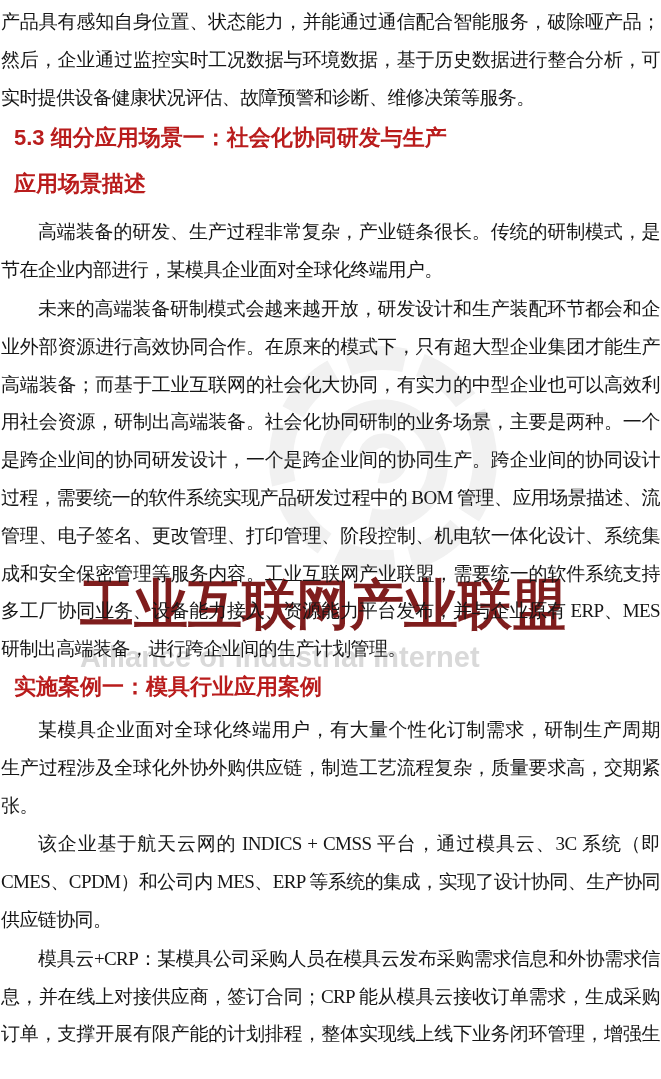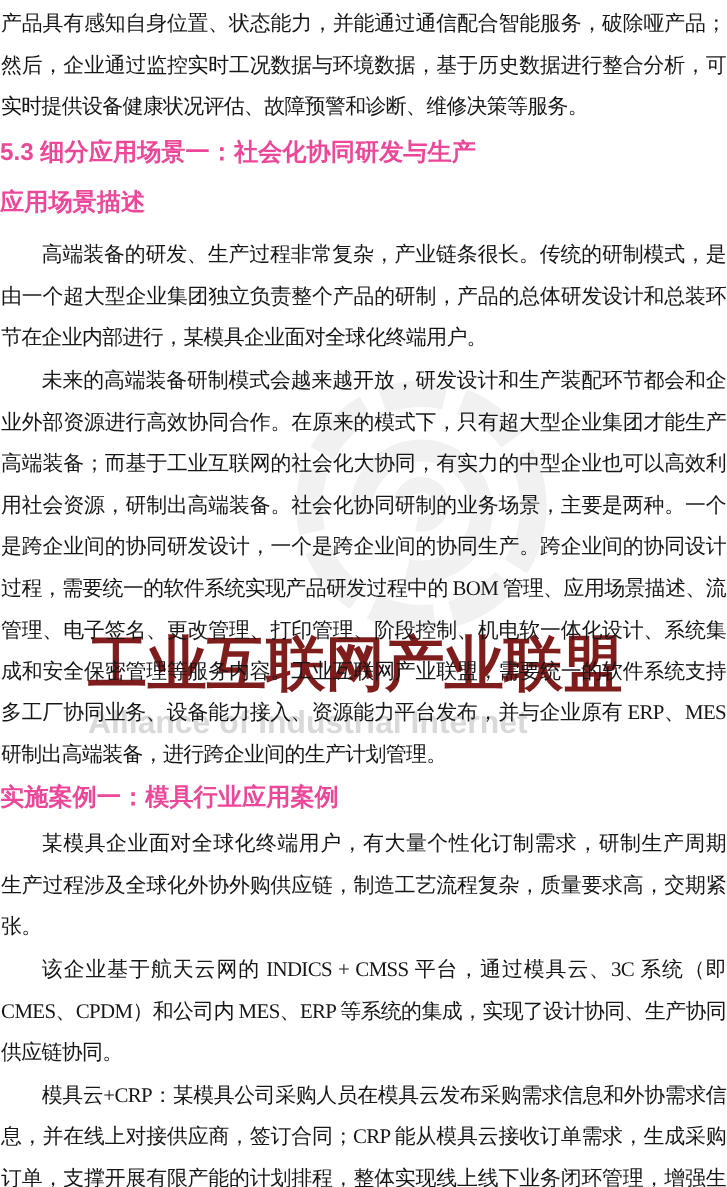--- a/index.html
+++ b/index.html
@@ -34,22 +34,22 @@
   .line {
     font-size: 19px; line-height: 37.8px;
     color: #161616; letter-spacing: -0.6px;
     height: 37.8px; overflow: hidden;
   }
   .j { text-align: justify; text-align-last: justify; }
   .ind { text-indent: 37px; }
 
   .h1, .h2, .h3 {
     font-family: "Liberation Sans", "DejaVu Sans", sans-serif;
-    font-weight: 700; color: #ec4899; letter-spacing: 0;
-    padding-left: 0;
+    font-weight: 700; color: #b91c1c; letter-spacing: 0;
+    padding-left: 14px;
   }
   .h1 { font-size: 22px; line-height: 33px; margin: 5px 0 0 0; }
   .h2 { font-size: 22px; line-height: 30px; margin: 15px 0 14px 0; }
   .h3 { font-size: 22px; line-height: 32px; margin: 3px 12px 8px 0; }
 </style>
 </head>
 <body>
 
 <div class="page">
 
@@ -72,21 +72,20 @@
       <div class="line j">然后，企业通过监控实时工况数据与环境数据，基于历史数据进行整合分析，可</div>
       <div class="line">实时提供设备健康状况评估、故障预警和诊断、维修决策等服务。</div>
     </div>
 
     <div class="h1">5.3 细分应用场景一：社会化协同研发与生产</div>
 
     <div class="h2">应用场景描述</div>
 
     <div class="para">
       <div class="line j ind">高端装备的研发、生产过程非常复杂，产业链条很长。传统的研制模式，是</div>
-      <div class="line j">由一个超大型企业集团独立负责整个产品的研制，产品的总体研发设计和总装环</div>
       <div class="line">节在企业内部进行，某模具企业面对全球化终端用户。</div>
     </div>
 
     <div class="para">
       <div class="line j ind">未来的高端装备研制模式会越来越开放，研发设计和生产装配环节都会和企</div>
       <div class="line j">业外部资源进行高效协同合作。在原来的模式下，只有超大型企业集团才能生产</div>
       <div class="line j">高端装备；而基于工业互联网的社会化大协同，有实力的中型企业也可以高效利</div>
       <div class="line j">用社会资源，研制出高端装备。社会化协同研制的业务场景，主要是两种。一个</div>
       <div class="line j">是跨企业间的协同研发设计，一个是跨企业间的协同生产。跨企业间的协同设计</div>
       <div class="line j">过程，需要统一的软件系统实现产品研发过程中的 BOM 管理、应用场景描述、流程</div>

